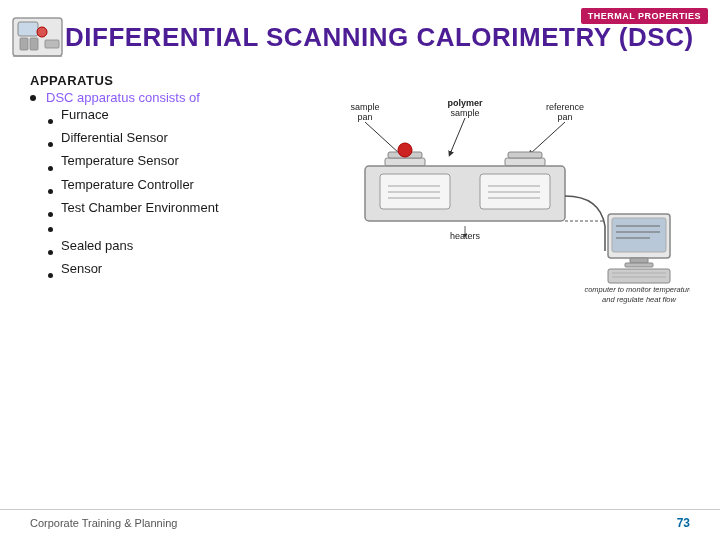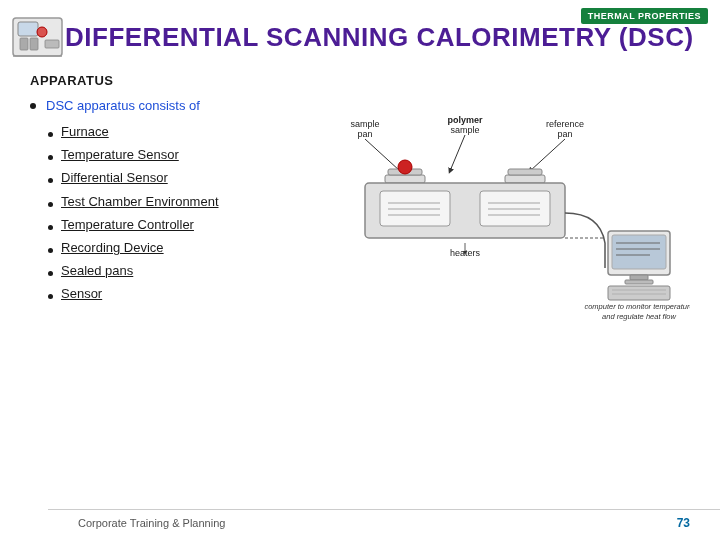--- a/index.html
+++ b/index.html
@@ -25,49 +25,49 @@
       font-weight: bold;
       color: #4c1d95;
       letter-spacing: 0.5px;
     }
 
     
     .thermal-badge {
       position: absolute;
       top: 8px;
       right: 12px;
-      background: #15803d;
+      background: #be185d;
       color: white;
       font-size: 9px;
       font-weight: bold;
       padding: 3px 7px;
       border-radius: 2px;
       text-transform: uppercase;
       letter-spacing: 0.5px;
     }
 
     
     .content {
       padding: 8px 30px 0 30px;
     }
 
     .section-label {
       font-size: 13px;
       font-weight: bold;
       color: #1a1a1a;
-      margin-bottom: 10px;
+      margin-bottom: 2px;
       letter-spacing: 0.5px;
     }
 
     .main-bullet {
       display: flex;
       align-items: flex-start;
       font-size: 13px;
-      color: #1d4ed8;
-      margin-bottom: 10px;
+      color: #8b5cf6;
+      margin-bottom: 1px;
     }
 
     .main-bullet-dot {
       width: 6px;
       height: 6px;
       background: #1a1a1a;
       border-radius: 50%;
       margin-top: 5px;
       margin-right: 10px;
       flex-shrink: 0;
@@ -89,26 +89,25 @@
       position: relative;
     }
 
     .sub-list {
       list-style: none;
       padding-left: 18px;
     }
 
     .sub-list li {
       display: flex;
-      align-items: center;
+      align-items: flex-end;
       font-size: 13px;
       color: #1a1a1a;
       margin-bottom: 5px;
       line-height: 1.4;
-      text-decoration: underline;
     }
 
     .sub-bullet {
       width: 5px;
       height: 5px;
       background: #1a1a1a;
       border-radius: 50%;
       margin-top: 5px;
       margin-right: 8px;
       flex-shrink: 0;
@@ -126,21 +125,20 @@
       position: absolute;
       bottom: 10px;
       left: 0;
       right: 0;
       display: flex;
       justify-content: space-between;
       align-items: center;
       padding: 0 30px;
       border-top: 1px solid #ccc;
       padding-top: 6px;
-      margin-left: 48px;
     }
 
     .footer-text {
       font-size: 11px;
       color: #555;
     }
 
     .footer-page {
       font-size: 12px;
       color: #0369a1;
@@ -184,37 +182,36 @@
   <div class="two-col">
 
     <div class="list-col">
       <ul class="sub-list">
         <li>
           <div class="sub-bullet"></div>
           <span>Furnace</span>
         </li>
         <li>
           <div class="sub-bullet"></div>
+          <span>Differential Sensor</span>
+        </li>
+        <li>
+          <div class="sub-bullet"></div>
           <span>Temperature Sensor</span>
         </li>
         <li>
           <div class="sub-bullet"></div>
-          <span>Differential Sensor</span>
+          <span>Temperature Controller</span>
         </li>
         <li>
           <div class="sub-bullet"></div>
           <span>Test Chamber Environment</span>
         </li>
         <li>
           <div class="sub-bullet"></div>
-          <span>Temperature Controller</span>
-        </li>
-        <li>
-          <div class="sub-bullet"></div>
-          <span>Recording Device</span>
         </li>
         <li>
           <div class="sub-bullet"></div>
           <span>Sealed pans</span>
         </li>
         <li>
           <div class="sub-bullet"></div>
           <span>Sensor</span>
         </li>
       </ul>

